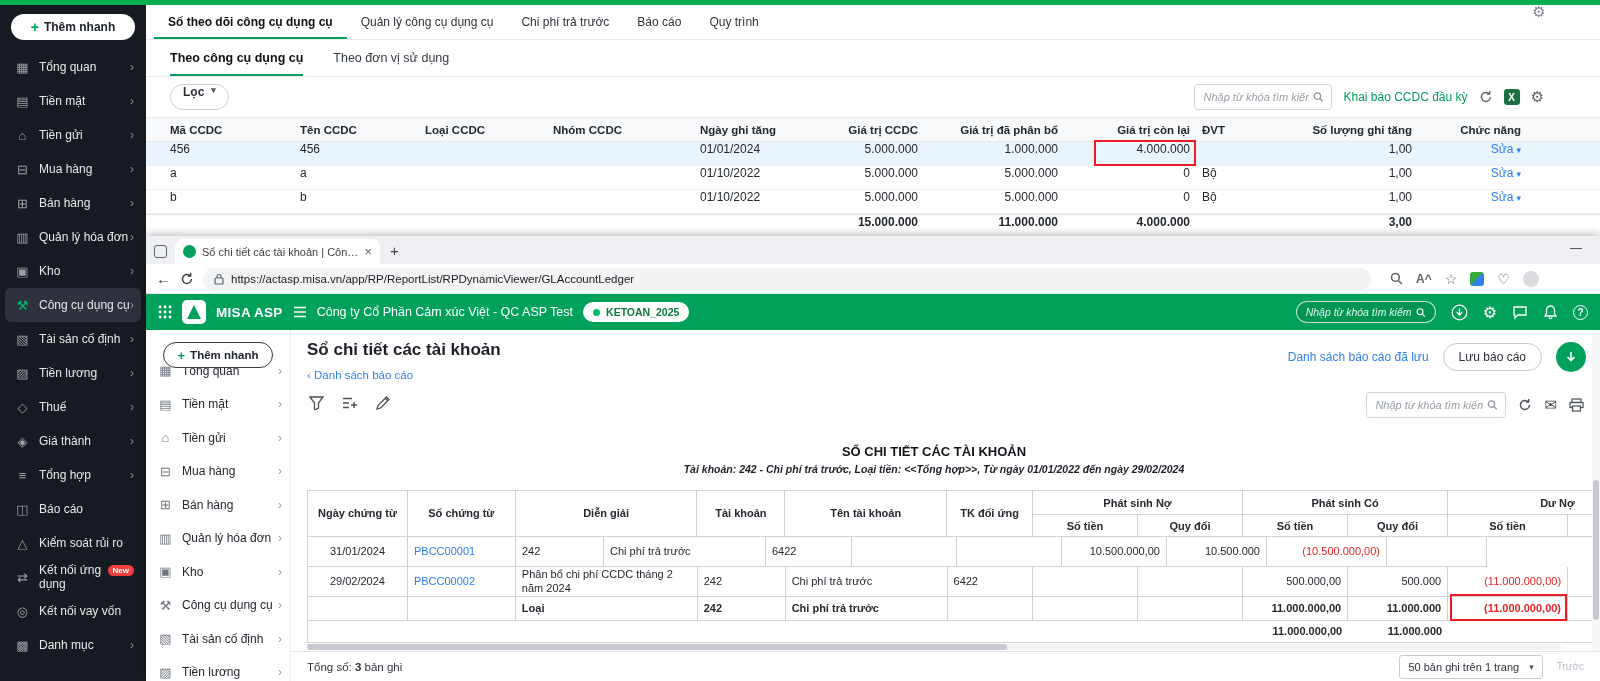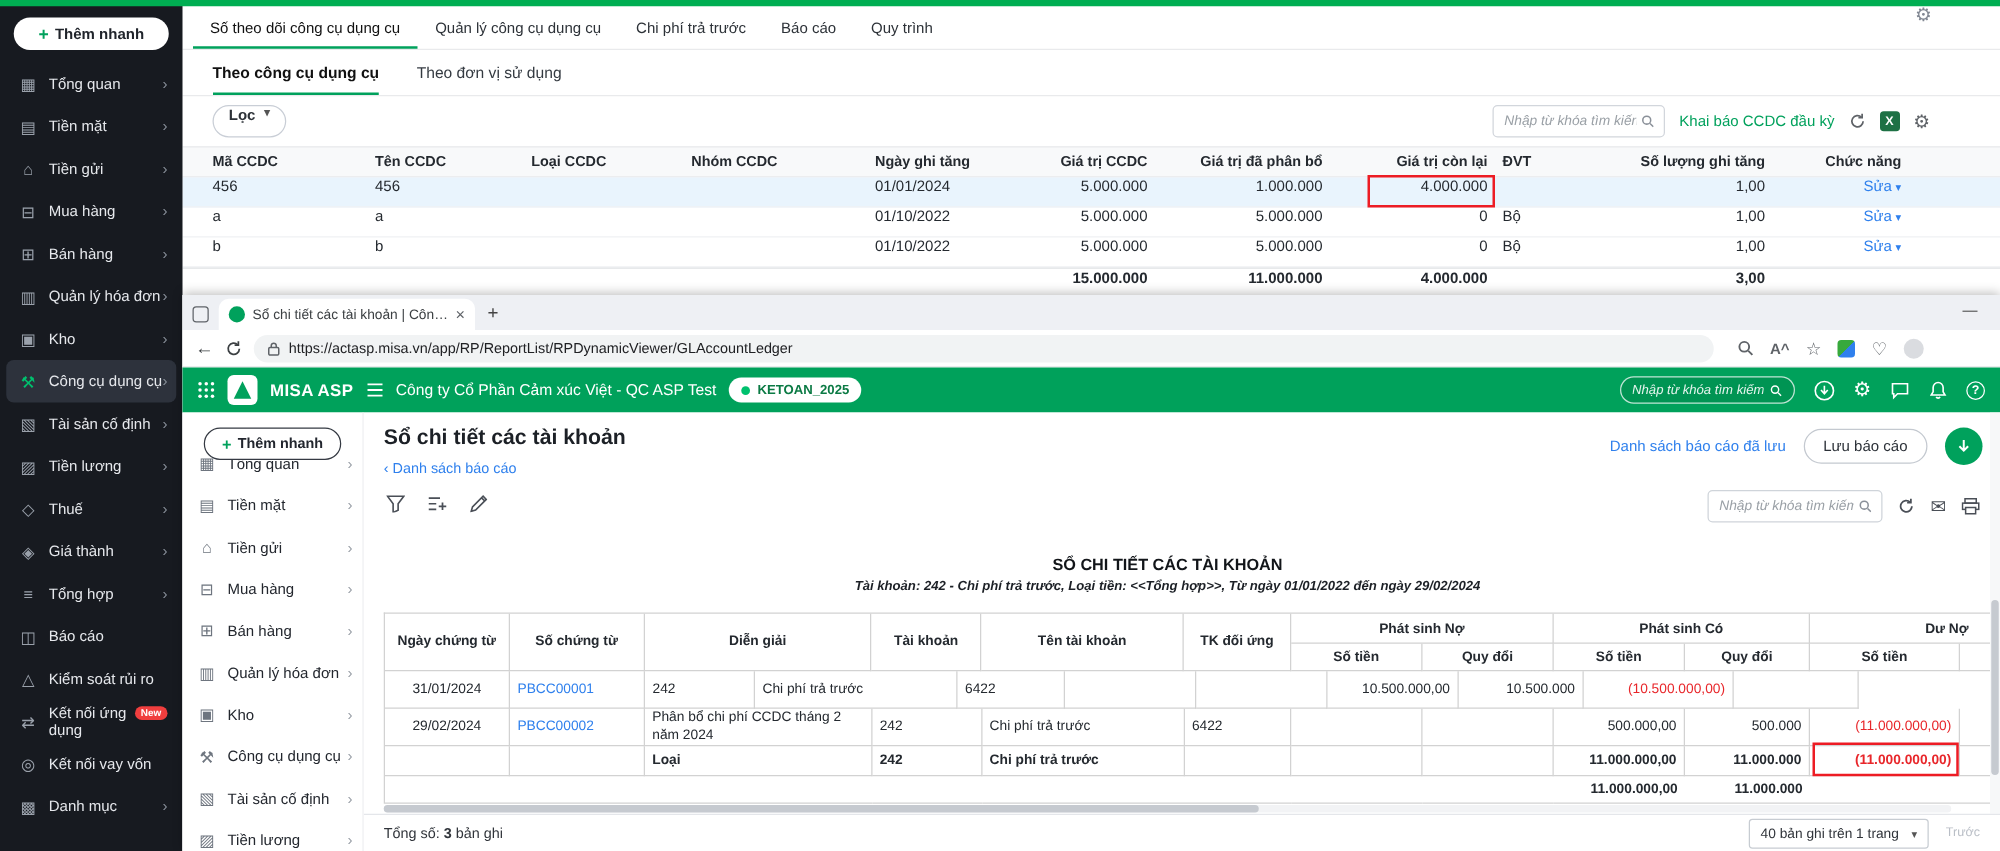--- a/index.html
+++ b/index.html
@@ -19,21 +19,21 @@
 .o-item{height:34px;margin:0 5px;padding:0 7px 0 9px;display:flex;align-items:center;color:#e6e8ec;font-size:12px;border-radius:6px;cursor:pointer}
 .o-item.active{background:#2d323c}
 .gico{flex:0 0 17px;width:17px;text-align:center;font-size:13px;color:#9aa1ab;margin-right:8px}
 .o-item.active .gico{color:#00c16e}
 .chev{margin-left:auto;color:#868d97;font-size:12px}
 .badge-new{background:#f03e3e;color:#fff;font-size:8px;font-weight:bold;border-radius:7px;padding:1px 5px;margin-left:4px;transform:translateY(-7px)}
 
 .o-main{position:absolute;left:146px;top:5px;width:1454px;height:233px;background:#fff;z-index:1}
 .o-tabs{height:35px;display:flex;align-items:stretch;padding-left:8px;border-bottom:1px solid #e9eaec}
 .o-tab{padding:0 14px;display:flex;align-items:center;font-size:12px;color:#2d3238;cursor:pointer}
-.o-tab.active{font-weight:normal;color:#111;box-shadow:inset 0 -2px 0 #00a15c}
+.o-tab.active{font-weight:bold;color:#111;box-shadow:inset 0 -2px 0 #00a15c}
 .o-subtabs{height:37px;display:flex;align-items:stretch;gap:30px;padding-left:24px;border-bottom:1px solid #e9eaec}
 .o-subtab{display:flex;align-items:center;font-size:12.5px;color:#343a41;cursor:pointer}
 .o-subtab.active{font-weight:bold;color:#111;box-shadow:inset 0 -2px 0 #00a15c}
 .o-toolbar{height:40px;display:flex;align-items:center;padding:0 56px 0 24px}
 .loc-btn{height:26px;border:1px solid #c9ced6;border-radius:14px;background:#fff;padding:0 12px;display:flex;align-items:flex-start;gap:7px;font-size:12px;font-weight:bold;color:#2d3238;cursor:pointer;font-family:inherit}
 .caret{font-size:9px;color:#555}
 .o-tb-right{margin-left:auto;display:flex;align-items:center;gap:11px}
 .search-sm{width:138px;height:26px;border:1px solid #d2d6dc;border-radius:4px;display:flex;align-items:center;padding:0 8px;gap:4px;background:#fff}
 .link-green{color:#00a15c;font-size:12px;cursor:pointer}
 .xls-icon{width:16px;height:16px;background:#1e7145;border-radius:3px;color:#fff;font-size:10px;font-weight:bold;display:flex;align-items:center;justify-content:center}
@@ -624,21 +624,21 @@
             <div class="hsb-thumb"></div>
           </div>
         <div class="vsb">
             <div class="vsb-thumb"></div>
           </div>
 
         <div class="i-footer">
           <span><span>Tổng số:</span> <b>3</b> <span>bản ghi</span></span>
           <div class="pg-right">
             <span class="pg-select">
-                <span>40 bản ghi trên 1 trang</span>
+                <span>50 bản ghi trên 1 trang</span>
                 <span class="caret">▾</span>
               </span>
             <span class="pg-prev">Trước</span>
           </div>
         </div>
       </div>
     </div>
   </section>
 
   <div class="anno anno1"></div>

